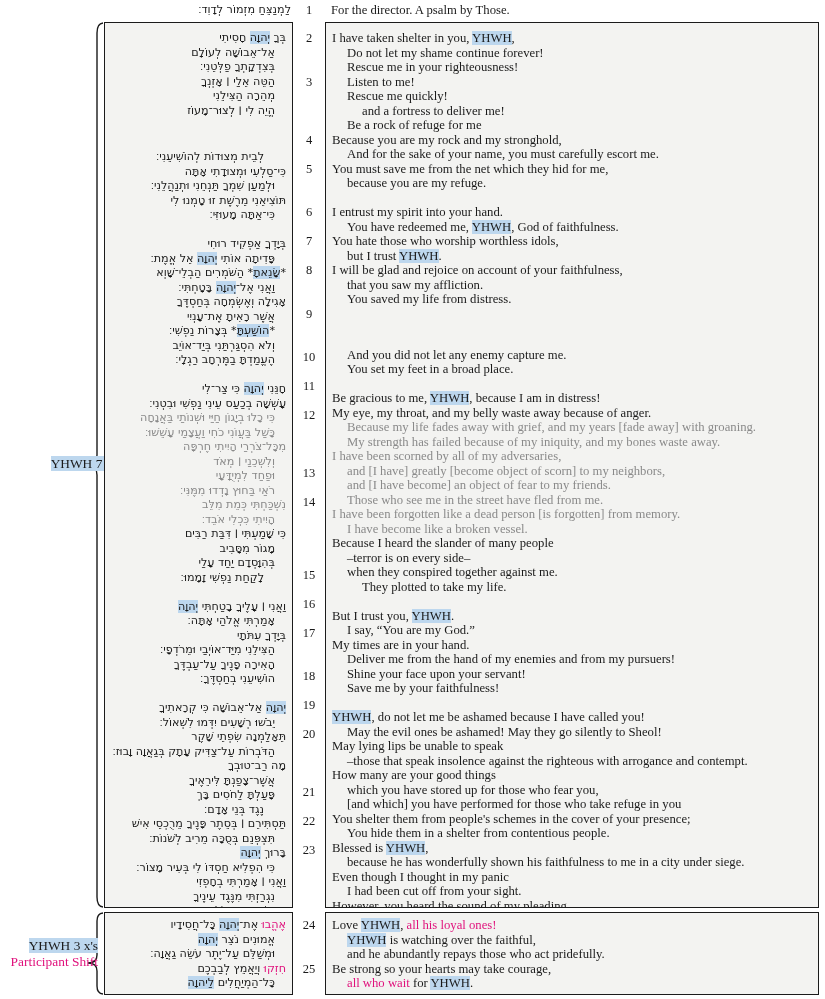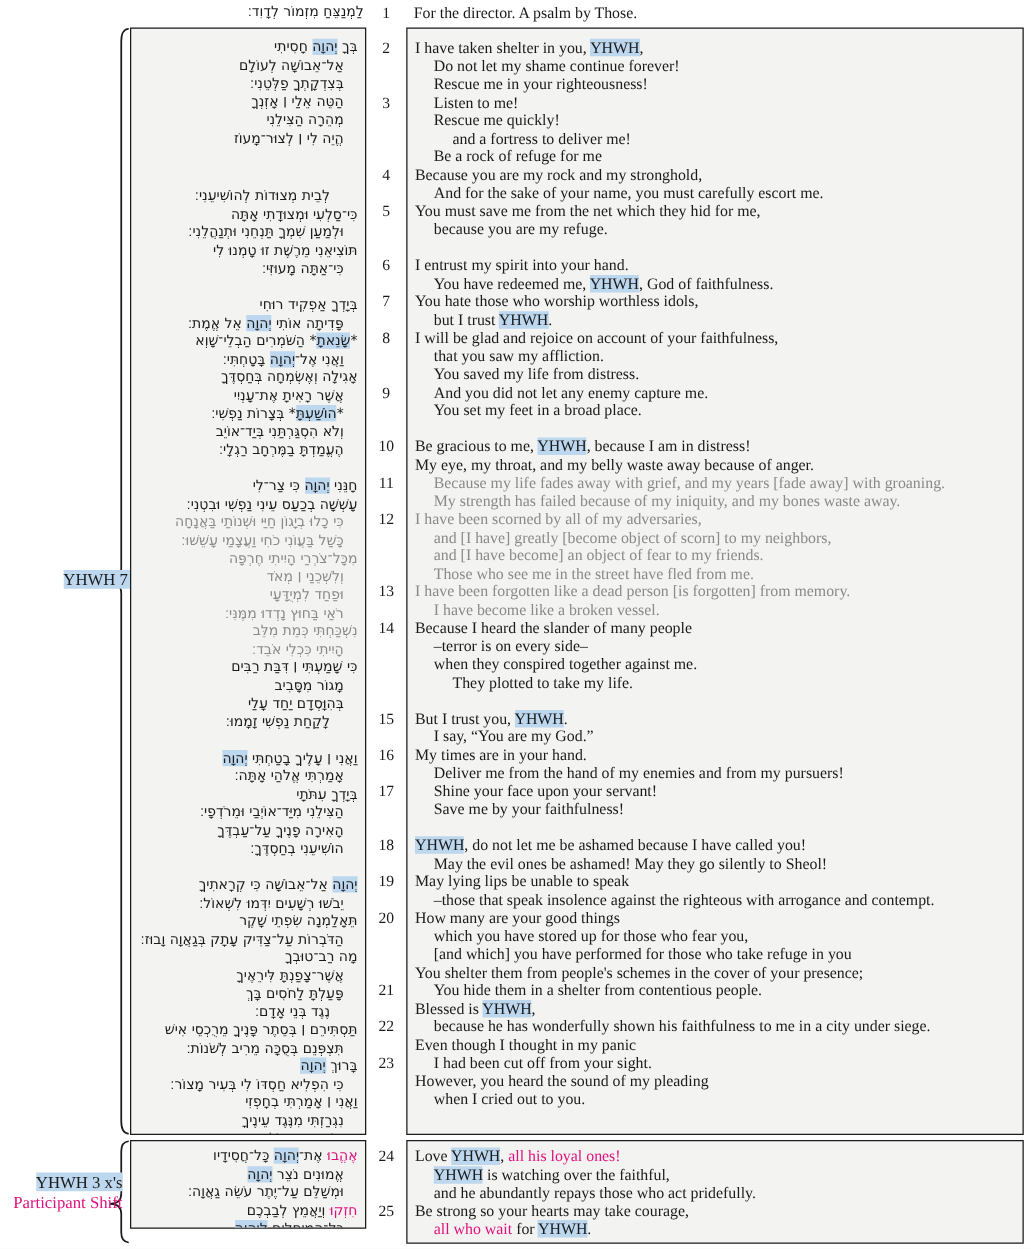--- a/index.html
+++ b/index.html
@@ -22,21 +22,21 @@
   .hl{background:var(--hl);}
   .mag{color:var(--mag);}
   .gray{color:var(--gray);}
   .label{font-size:13.4px;line-height:15px;}
   #title-heb{left:104px;top:3px;width:187px;}
   #title-num{left:294px;top:3px;width:30px;text-align:center;font-size:12.5px;line-height:15px;}
   #title-eng{left:331px;top:3px;font-size:12.7px;line-height:15px;}
   #heb-box1{left:104px;top:22px;width:189px;height:886px;padding:8px 6px 0 3px;}
   #eng-box1{left:325px;top:22px;width:494px;height:886px;padding:8px 3px 0 6px;}
   #gut1{left:294px;top:31px;width:30px;}
-  #heb-box2{left:104px;top:912px;width:189px;height:71px;padding:5px 6px 0 3px;}
+  #heb-box2{left:104px;top:912px;width:189px;height:83px;padding:5px 6px 0 3px;}
   #eng-box2{left:325px;top:912px;width:494px;height:83px;padding:5px 3px 0 6px;}
   #gut2{left:294px;top:918px;width:30px;}
   #brace1{left:85px;top:22px;}
   #brace2{left:85px;top:912px;}
   #label-yhwh7{left:0;top:456px;width:120px;text-align:right;}
   #label-yhwh3{left:0;top:938px;width:98px;text-align:right;}
   #label-pshift{left:0;top:954px;width:98px;text-align:right;color:var(--mag);}
   svg{display:block;}
 </style>
 </head>
@@ -195,21 +195,21 @@
     <div class="line eng" style="padding-left: 0px;"><span>You must save me from the net which they hid for me,</span></div>
     <div class="line eng" style="padding-left: 15px;"><span>because you are my refuge.</span></div>
     <div class="line eng"></div>
     <div class="line eng" style="padding-left: 0px;"><span>I entrust my spirit into your hand.</span></div>
     <div class="line eng" style="padding-left: 15px;"><span>You have redeemed me, </span><span class="hl">YHWH</span><span>, God of faithfulness.</span></div>
     <div class="line eng" style="padding-left: 0px;"><span>You hate those who worship worthless idols,</span></div>
     <div class="line eng" style="padding-left: 15px;"><span>but I trust </span><span class="hl">YHWH</span><span>.</span></div>
     <div class="line eng" style="padding-left: 0px;"><span>I will be glad and rejoice on account of your faithfulness,</span></div>
     <div class="line eng" style="padding-left: 15px;"><span>that you saw my affliction.</span></div>
     <div class="line eng" style="padding-left: 15px;"><span>You saved my life from distress.</span></div>
-    <div class="line eng" style="padding-left: 15px;"><span>And you did not let any enemy capture me.</span></div>
+    <div class="line eng" style="padding-left: 15px; margin-top: 41px;"><span>And you did not let any enemy capture me.</span></div>
     <div class="line eng" style="padding-left: 15px;"><span>You set my feet in a broad place.</span></div>
     <div class="line eng"></div>
     <div class="line eng" style="padding-left: 0px;"><span>Be gracious to me, </span><span class="hl">YHWH</span><span>, because I am in distress!</span></div>
     <div class="line eng" style="padding-left: 0px;"><span>My eye, my throat, and my belly waste away because of anger.</span></div>
     <div class="line eng gray" style="padding-left: 15px;"><span>Because my life fades away with grief, and my years [fade away] with groaning.</span></div>
     <div class="line eng gray" style="padding-left: 15px;"><span>My strength has failed because of my iniquity, and my bones waste away.</span></div>
     <div class="line eng gray" style="padding-left: 0px;"><span>I have been scorned by all of my adversaries,</span></div>
     <div class="line eng gray" style="padding-left: 15px;"><span>and [I have] greatly [become object of scorn] to my neighbors,</span></div>
     <div class="line eng gray" style="padding-left: 15px;"><span>and [I have become] an object of fear to my friends.</span></div>
     <div class="line eng gray" style="padding-left: 15px;"><span>Those who see me in the street have fled from me.</span></div>

